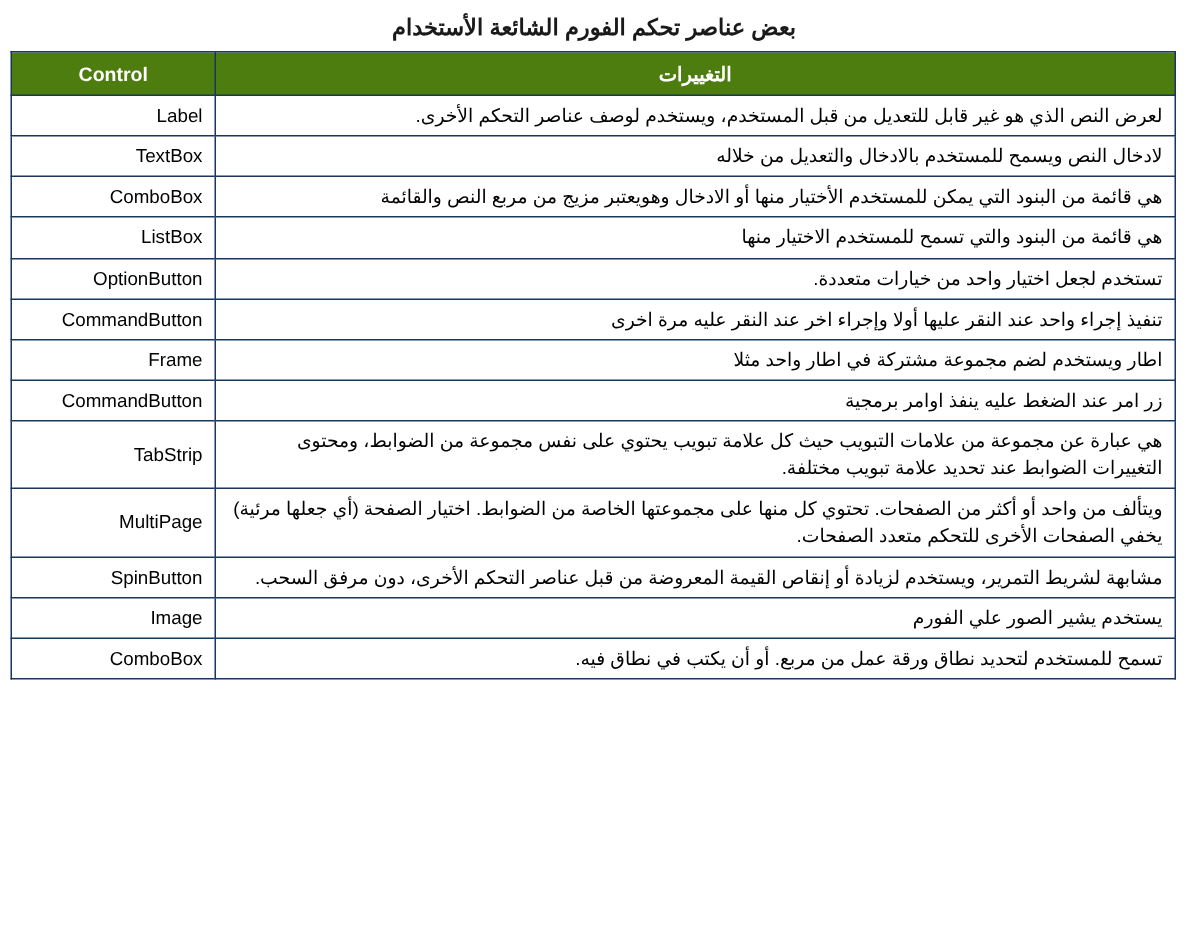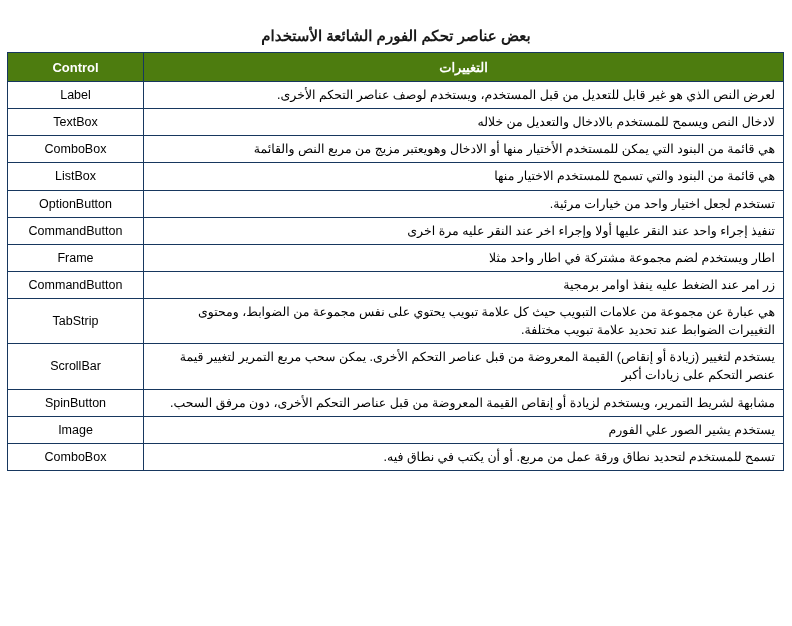--- a/index.html
+++ b/index.html
@@ -10,21 +10,21 @@
   body {
     width: 792px;
     height: 626px;
     font-family: "Liberation Sans", sans-serif;
     overflow: hidden;
   }
   .page {
     width: 792px;
     height: 626px;
     box-sizing: border-box;
-    padding: 24px 8px 0 8px;
+    padding: 6px 8px 0 8px;
     background: #ffffff;
   }
   .doc-title {
     text-align: center;
     font-size: 15px;
     font-weight: bold;
     color: #1a1a1a;
     padding: 3px 0 7px 0;
     letter-spacing: 0;
     direction: rtl;
@@ -54,21 +54,21 @@
     font-size: 12.5px;
     color: #000000;
     padding: 4px 8px;
     vertical-align: middle;
     line-height: 1.45;
   }
   td.usage {
     direction: rtl;
   }
   td.control {
-    text-align: center;
+    text-align: right;
     direction: ltr;
     font-size: 13px;
     color: #000000;
     white-space: nowrap;
   }
 </style>
 </head>
 <body>
 
 <div class="page">
@@ -97,42 +97,42 @@
         </tr>
         <tr>
           <td class="usage">هي قائمة من البنود التي يمكن للمستخدم الأختيار منها أو الادخال وهويعتبر مزيج من مربع النص والقائمة</td>
           <td class="control">ComboBox</td>
         </tr>
         <tr>
           <td class="usage">هي قائمة من البنود والتي تسمح للمستخدم الاختيار منها</td>
           <td class="control">ListBox</td>
         </tr>
         <tr>
-          <td class="usage">تستخدم لجعل اختيار واحد من خيارات مرئية.</td>
+          <td class="usage">تستخدم لجعل اختيار واحد من خيارات متعددة.</td>
           <td class="control">OptionButton</td>
         </tr>
         <tr>
           <td class="usage">تنفيذ إجراء واحد عند النقر عليها أولا وإجراء اخر عند النقر عليه مرة اخرى</td>
           <td class="control">CommandButton</td>
         </tr>
         <tr>
           <td class="usage">اطار ويستخدم لضم مجموعة مشتركة في اطار واحد مثلا</td>
           <td class="control">Frame</td>
         </tr>
         <tr>
           <td class="usage">زر امر عند الضغط عليه ينفذ اوامر برمجية</td>
           <td class="control">CommandButton</td>
         </tr>
         <tr>
           <td class="usage">هي عبارة عن مجموعة من علامات التبويب حيث كل علامة تبويب يحتوي على نفس مجموعة من الضوابط، ومحتوى التغييرات الضوابط عند تحديد علامة تبويب مختلفة.</td>
           <td class="control">TabStrip</td>
         </tr>
         <tr>
-          <td class="usage">يستخدم لتغيير (زيادة أو إنقاص) القيمة المعروضة من قبل عناصر التحكم الأخرى. يمكن سحب مربع التمرير لتغيير قيمة عنصر التحكم على زيادات أكبر</td>
-          <td class="control">ScrollBar</td>
+          <td class="usage">ويتألف من واحد أو أكثر من الصفحات. تحتوي كل منها على مجموعتها الخاصة من الضوابط. اختيار الصفحة (أي جعلها مرئية) يخفي الصفحات الأخرى للتحكم متعدد الصفحات.</td>
+          <td class="control">MultiPage</td>
         </tr>
         <tr>
           <td class="usage">مشابهة لشريط التمرير، ويستخدم لزيادة أو إنقاص القيمة المعروضة من قبل عناصر التحكم الأخرى، دون مرفق السحب.</td>
           <td class="control">SpinButton</td>
         </tr>
         <tr>
           <td class="usage">يستخدم يشير الصور علي الفورم</td>
           <td class="control">Image</td>
         </tr>
         <tr>

